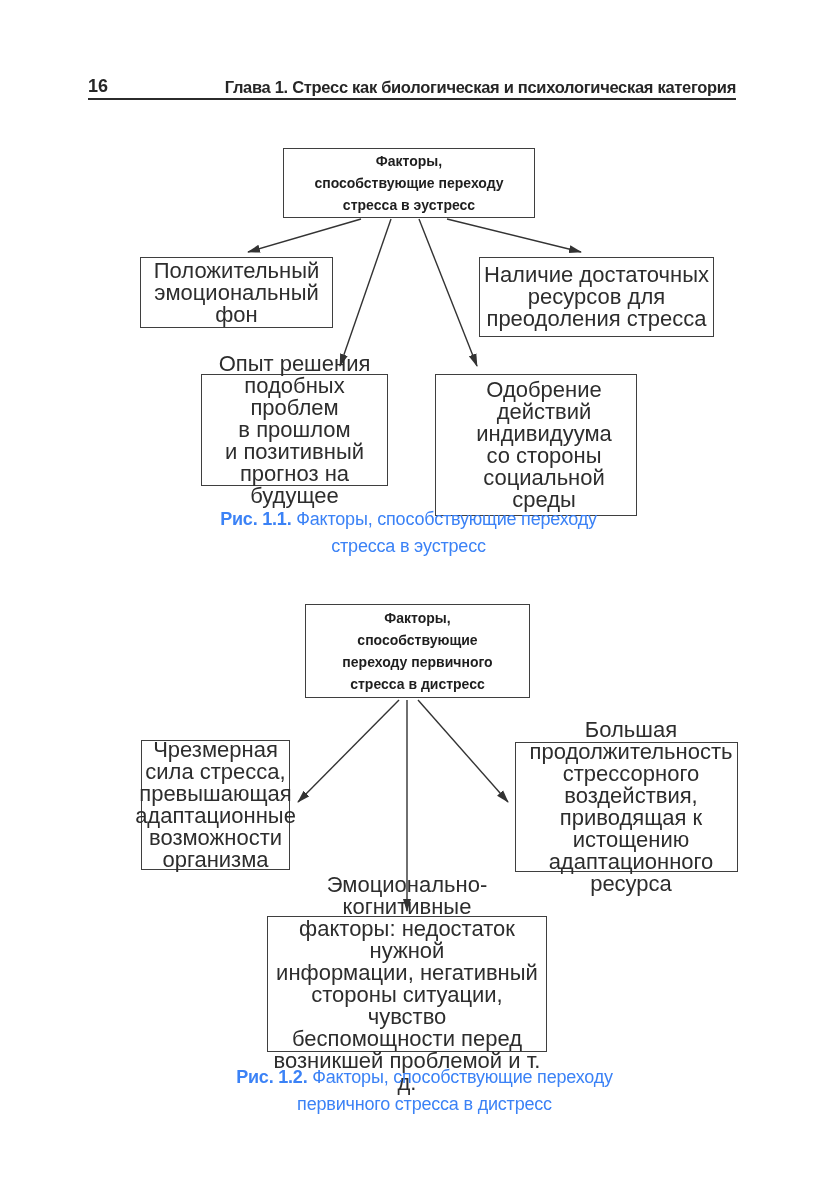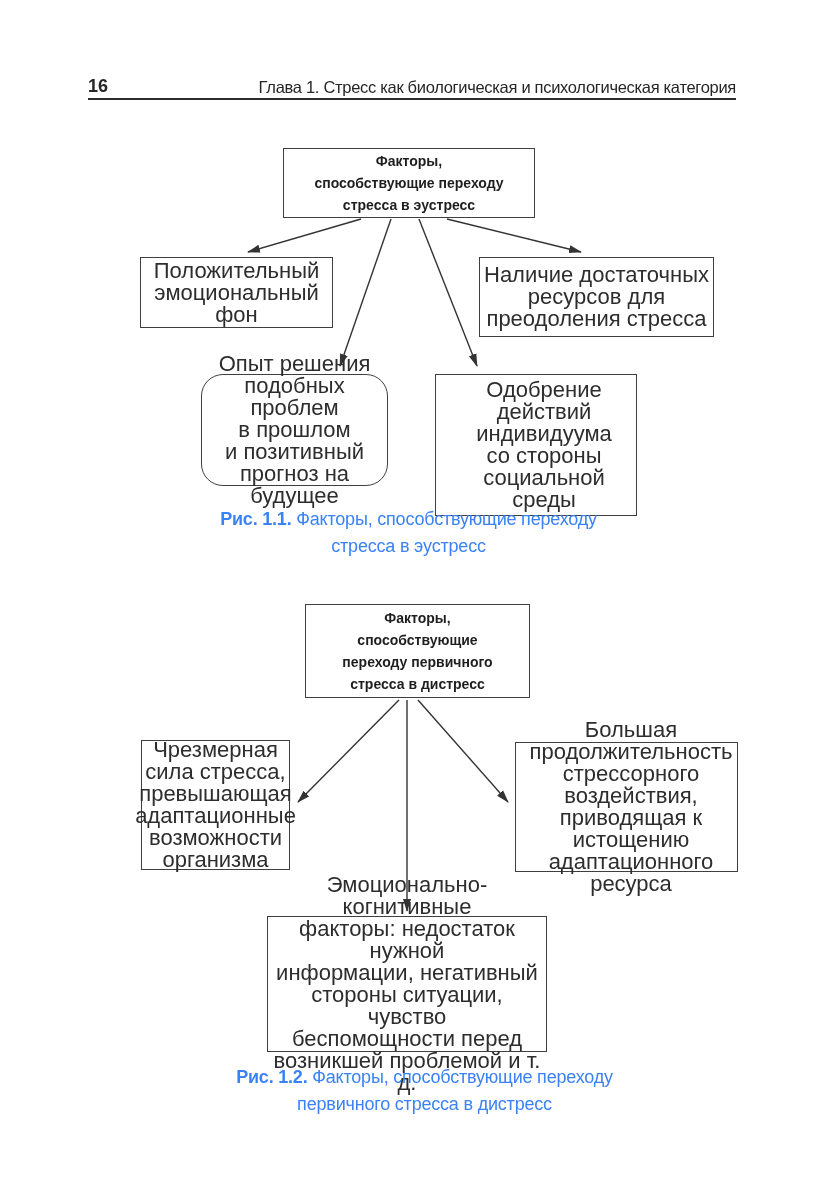--- a/index.html
+++ b/index.html
@@ -10,21 +10,21 @@
     font-family: "Liberation Sans", sans-serif;
     overflow: hidden;
   }
   
   .page-number {
     position: absolute; left: 88px; top: 76px;
     font-size: 18px; font-weight: bold; color: #262626;
   }
   .chapter-title {
     position: absolute; right: 81px; top: 78px;
-    font-size: 16.5px; font-weight: normal; color: #262626;
+    font-size: 16.5px; font-weight: bold; color: #262626;
     letter-spacing: -0.3px;
   }
   .header-rule {
     position: absolute; left: 88px; top: 98px;
     width: 648px; height: 2px; background: #2b2b2b;
   }
   
   .box {
     position: absolute;
     border: 1.5px solid #3f3f3f;
@@ -36,21 +36,21 @@
     font-size: 22px; line-height: 22px; color: #2d2d2d;
     padding: 2px 4px;
   }
   .box.bold {
     font-weight: bold; color: #1e1e1e; font-size: 14px;
   }
   
   .b-f1-root       { left: 283px; top: 148px; width: 252px; height: 70px; }
   .b-f1-emotional  { left: 140px; top: 257px; width: 193px; height: 71px; }
   .b-f1-resources  { left: 479px; top: 257px; width: 235px; height: 80px; }
-  .b-f1-experience { left: 201px; top: 374px; width: 187px; height: 112px; border-radius: 22px; }
+  .b-f1-experience { left: 201px; top: 374px; width: 187px; height: 112px; }
   .b-f1-approval   { left: 435px; top: 374px; width: 202px; height: 142px; padding-left: 20px; }
   
   .b-f2-root      { left: 305px; top: 604px; width: 225px; height: 94px; }
   .b-f2-intensity { left: 141px; top: 740px; width: 149px; height: 130px; text-align: center; }
   .b-f2-duration  { left: 515px; top: 742px; width: 223px; height: 130px; padding-left: 13px; }
   .b-f2-cognitive { left: 267px; top: 916px; width: 280px; height: 136px; }
   
   .caption {
     position: absolute; left: 0; width: 817px;
     text-align: center;

